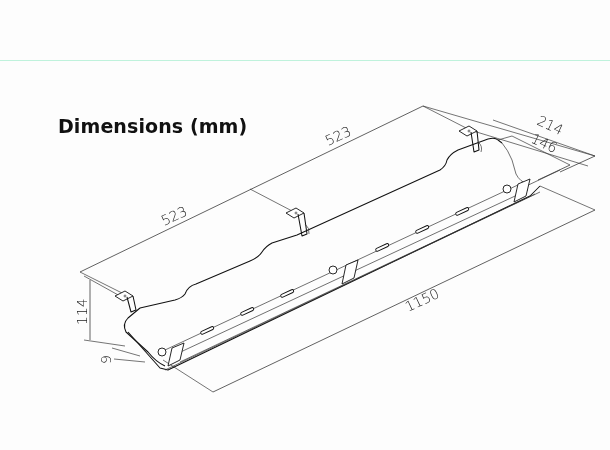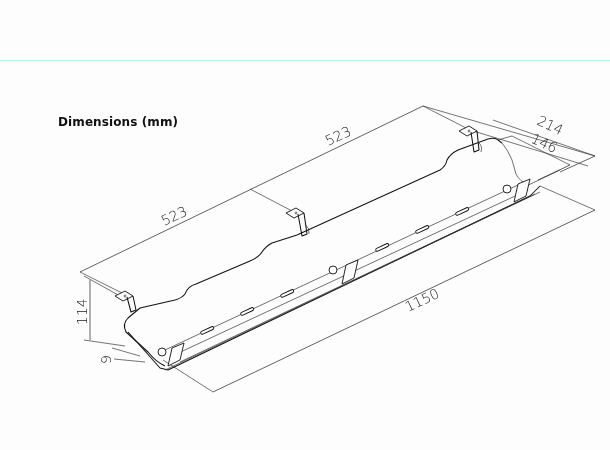--- a/index.html
+++ b/index.html
@@ -1,18 +1,18 @@
 <!DOCTYPE html>
 <html><head>
   <meta charset="utf-8">
   <style>
     html, body { margin: 0; padding: 0; background: #fdfdfd; }
     body { width: 610px; height: 450px; position: relative; overflow: hidden; font-family: "DejaVu Sans", sans-serif; }
     .top-rule { position: absolute; left: 0; top: 60px; width: 610px; height: 1px; background: #bff2dc; }
-    .title { position: absolute; left: 58px; top: 115px; font-family: "DejaVu Sans", sans-serif; font-weight: bold; font-size: 12px; color: #111; letter-spacing: 0.1px; }
+    .title { position: absolute; left: 58px; top: 115px; font-family: "DejaVu Sans", sans-serif; font-weight: bold; font-size: 19px; color: #111; letter-spacing: 0.1px; }
     svg.drawing { position: absolute; left: 0; top: 0; }
     .dim { stroke: #3a3a3a; stroke-width: 0.8; fill: none; }
     .ext { stroke: #3a3a3a; stroke-width: 0.7; fill: none; }
     .body { stroke: #111; stroke-width: 1.05; fill: none; stroke-linejoin: round; }
     .thin { stroke: #333; stroke-width: 0.7; fill: none; }
     .fillw { fill: #fff; stroke: #111; stroke-width: 0.9; }
     .dimtext { font-family: "DejaVu Sans", sans-serif; font-size: 14px; fill: #222; font-weight: 300; }
   </style>
 </head>
 <body>

